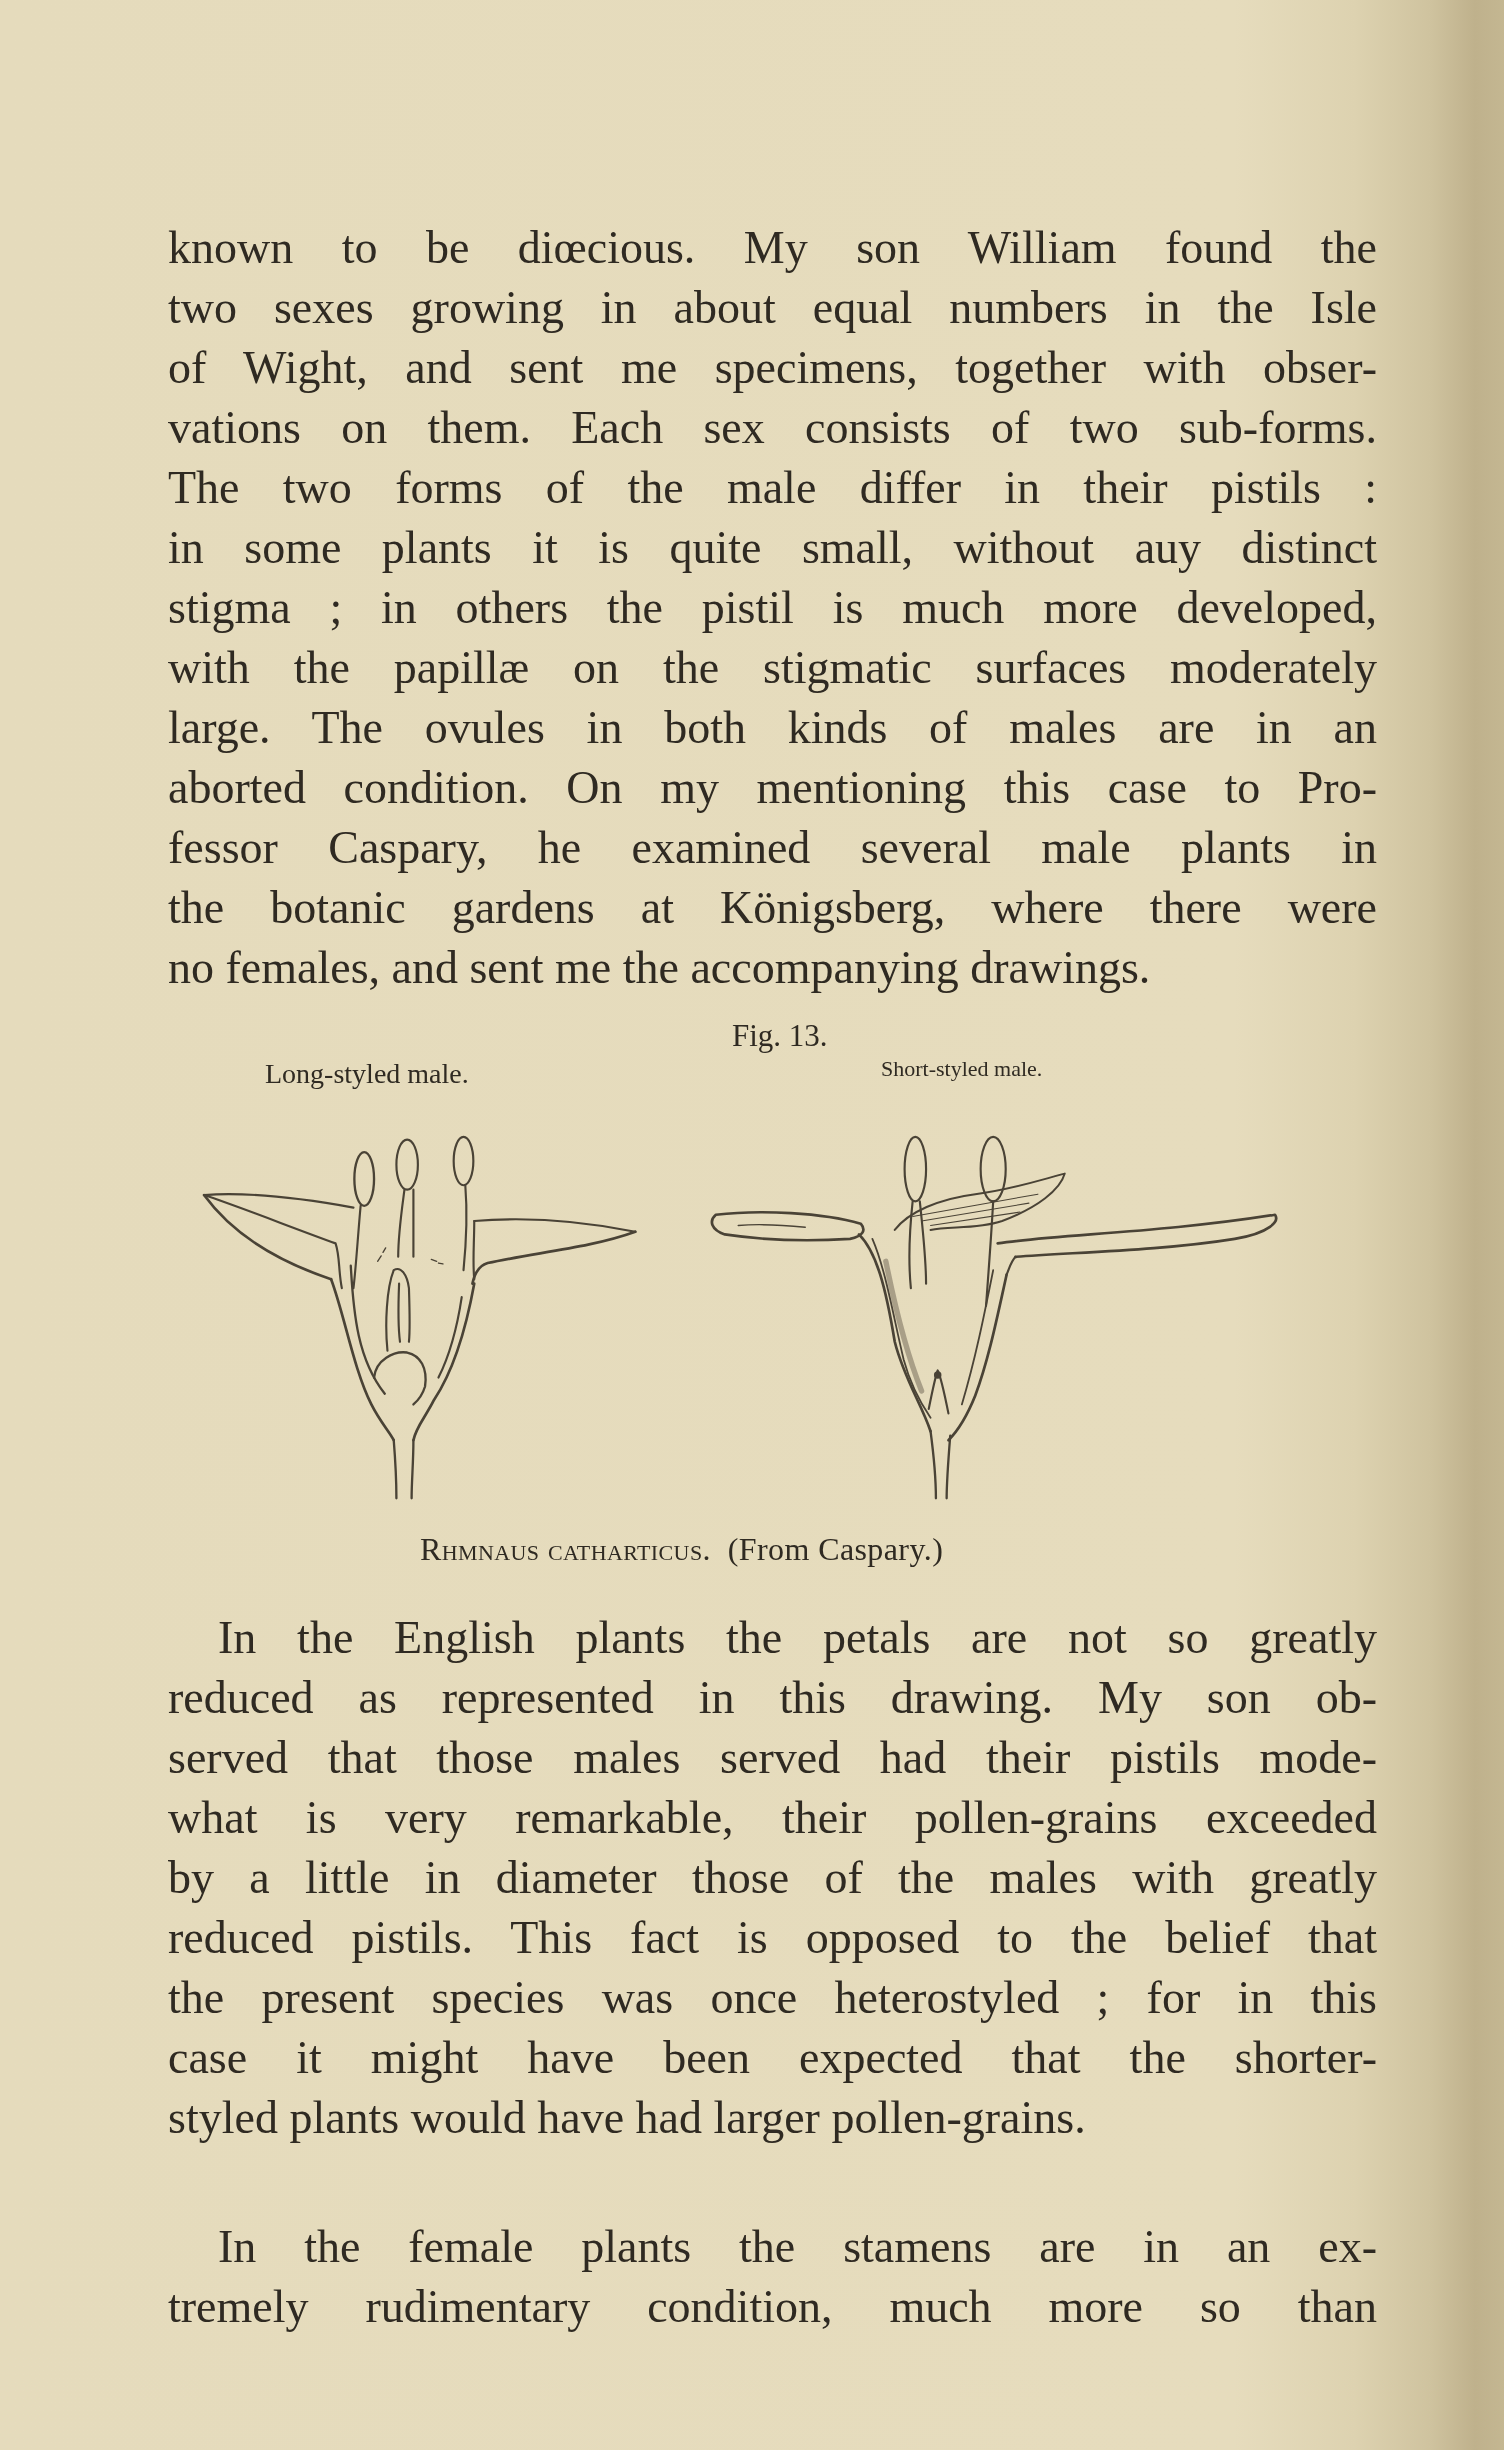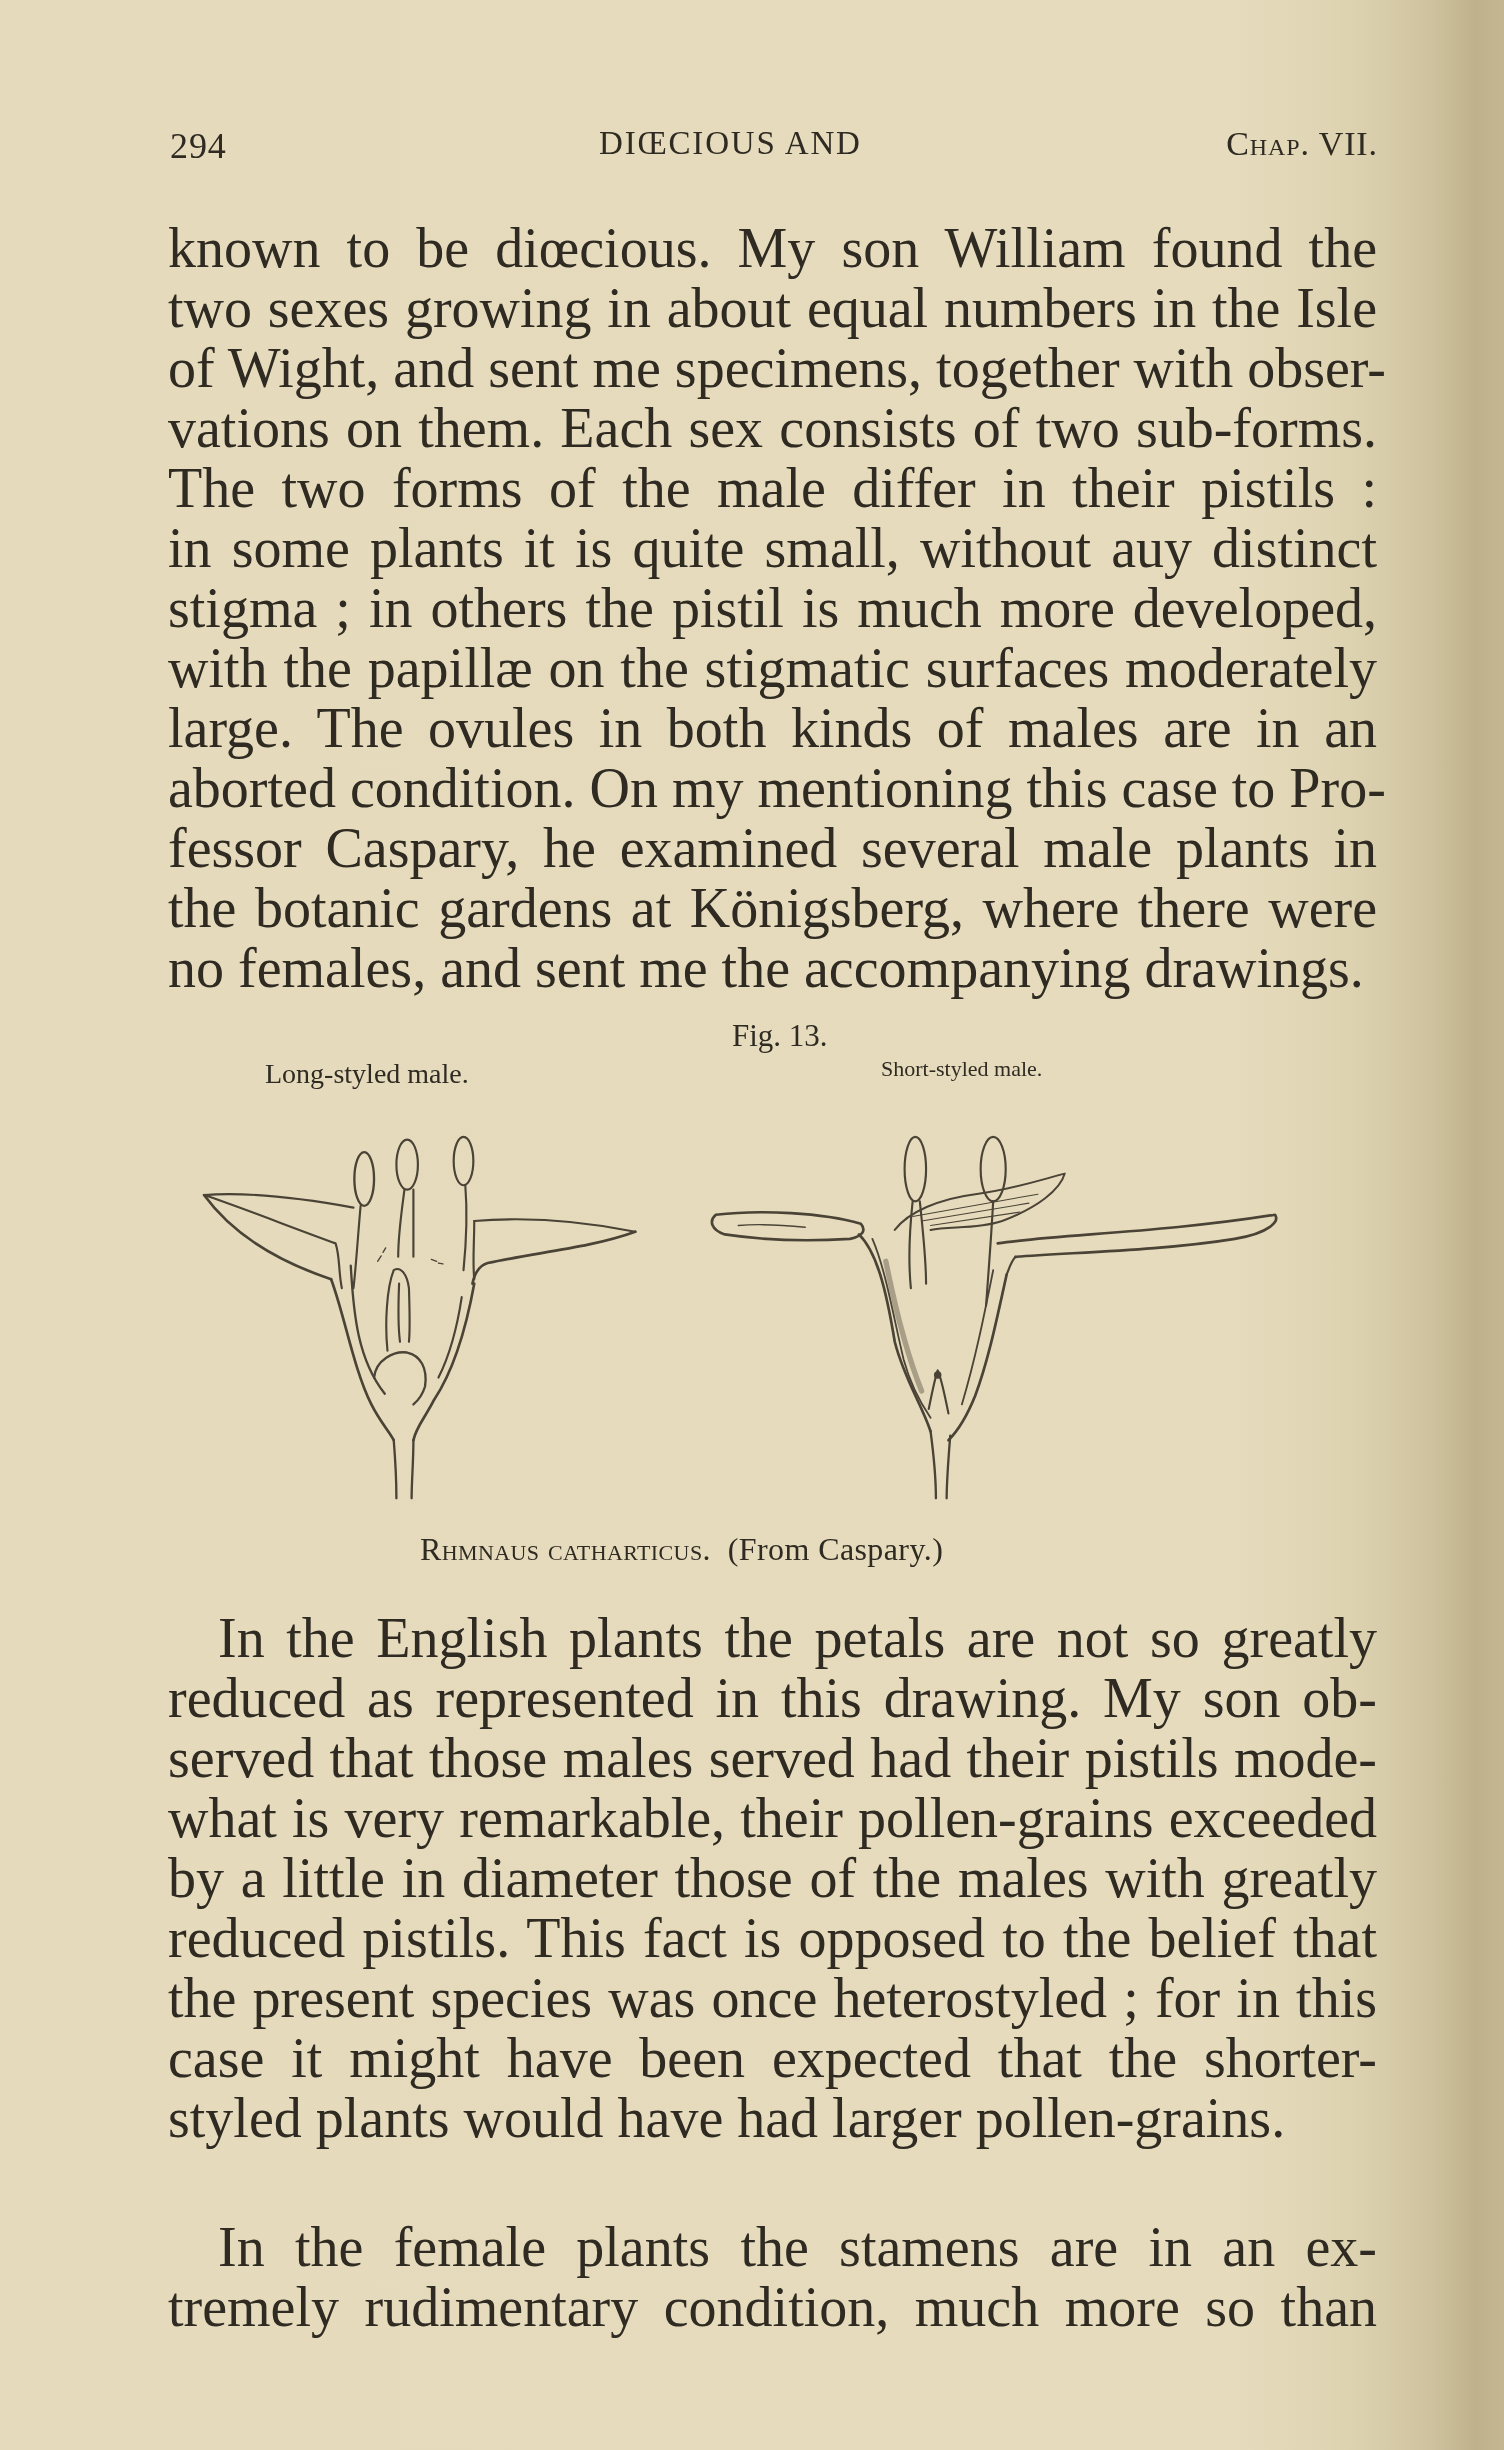--- a/index.html
+++ b/index.html
@@ -27,21 +27,21 @@
       letter-spacing: 0.9px;
     }
     .header .num { position: absolute; left: 0; top: 0; }
     .header .title { position: absolute; left: 429px; top: 0; font-size: 33px; letter-spacing: 1.8px; }
     .header .chap { position: absolute; right: 0; top: 0; font-variant: small-caps; font-size: 34px; }
 
     .text {
       position: absolute;
       left: 168px;
       width: 1209px;
-      font-size: 56px;
+      font-size: 46px;
       line-height: 60px;
       text-align: justify;
       text-align-last: justify;
     }
     .line { display: block; white-space: nowrap; text-align: justify; text-align-last: justify; }
     .line.last { text-align-last: left; }
     .indent { padding-left: 50px; }
     #para1 { top: 218px; }
     #para2 { top: 1608px; }
     #para3 { top: 2217px; }
@@ -71,25 +71,20 @@
       font-size: 32px;
       letter-spacing: 0.4px;
     }
     .fig-caption .sc { font-variant: small-caps; }
   </style>
 </head>
 <body>
 
 <div class="page">
 
-  <div class="header">
-    <span class="num">294</span>
-    <span class="title">DIŒCIOUS AND</span>
-    <span class="chap">Chap. VII.</span>
-  </div>
 
   <div class="text" id="para1">
     <span class="line">known to be diœcious.  My son William found the</span>
     <span class="line">two sexes growing in about equal numbers in the Isle</span>
     <span class="line">of Wight, and sent me specimens, together with obser-</span>
     <span class="line">vations on them.  Each sex consists of two sub-forms.</span>
     <span class="line">The two forms of the male differ in their pistils :</span>
     <span class="line">in some plants it is quite small, without auy distinct</span>
     <span class="line">stigma ; in others the pistil is much more developed,</span>
     <span class="line">with the papillæ on the stigmatic surfaces moderately</span>

